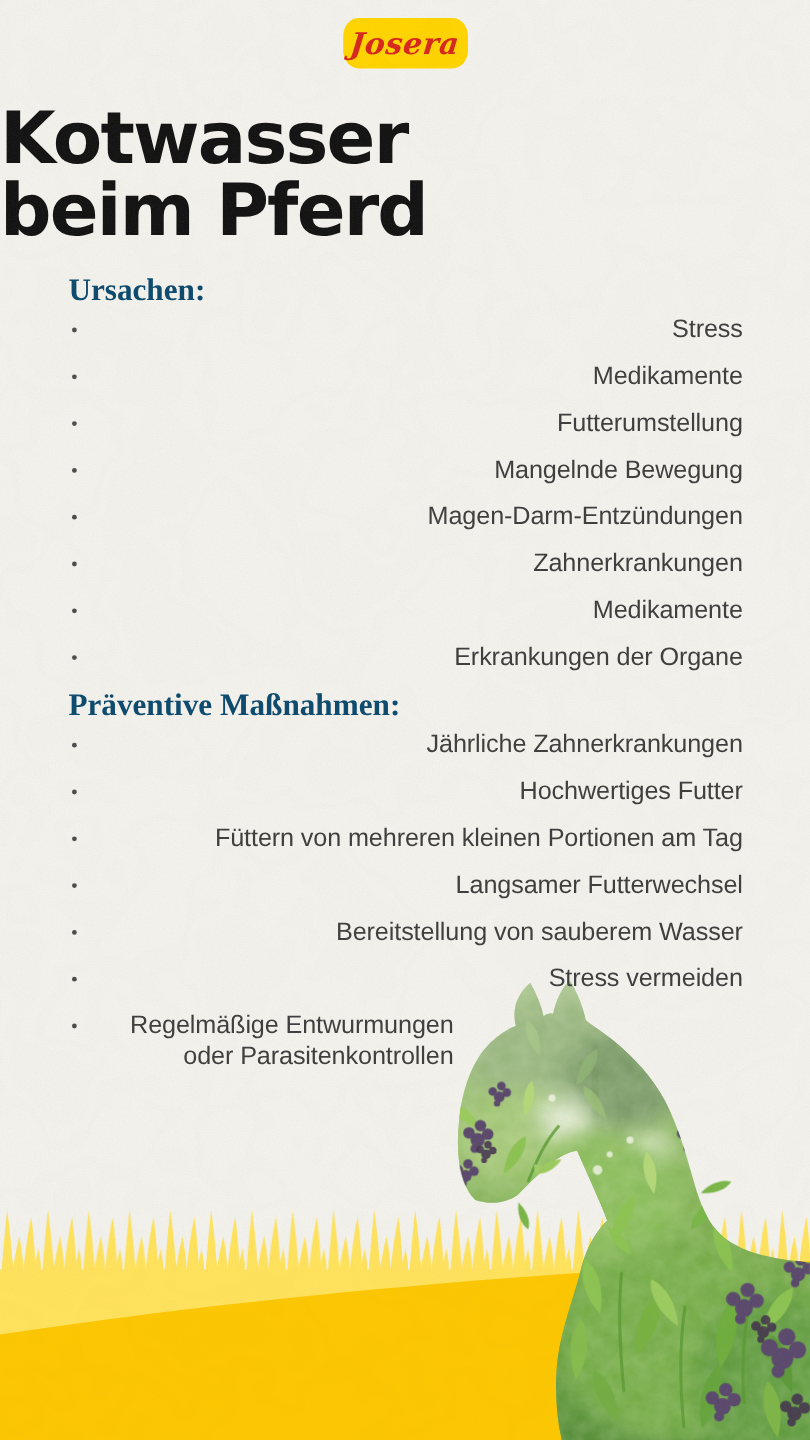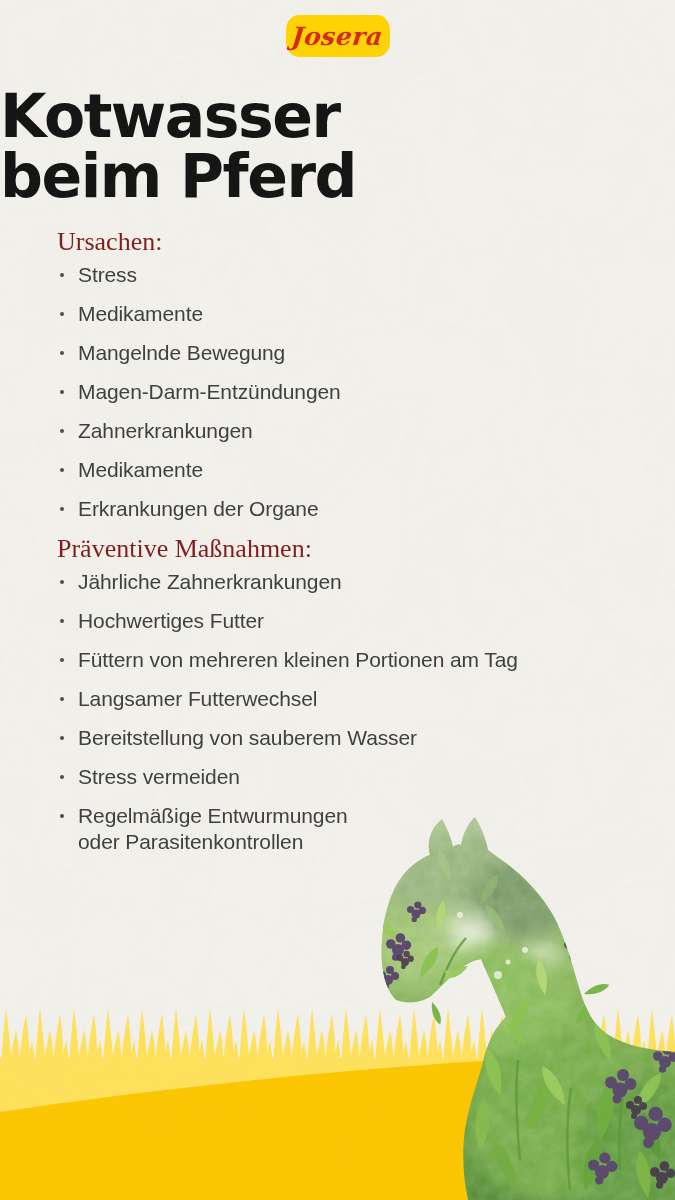--- a/index.html
+++ b/index.html
@@ -31,29 +31,30 @@
     font-family:"DejaVu Sans","Liberation Sans",sans-serif;
     font-weight:bold;font-size:60px;line-height:60px;
     letter-spacing:-1.5px;color:#141414;
   }
   .title span{display:block;}
 
   
   .content{position:absolute;top:228px;left:57px;width:562px;z-index:2;}
   .section-heading{
     font-family:"Liberation Serif","DejaVu Serif",serif;
-    font-weight:normal;font-size:26px;line-height:28px;
-    color:#7f1d1d;margin:0 0 6px 0;letter-spacing:0;
+    font-weight:bold;font-size:26px;line-height:28px;
+    color:#0c4a6e;margin:0 0 6px 0;letter-spacing:0;
   }
   .section-prevention{margin-top:6px;}
   ul{list-style:none;margin:0;padding:0;}
   li{
     position:relative;padding-left:21px;margin-bottom:13px;
     font-size:21px;line-height:26px;letter-spacing:-0.1px;
     color:var(--text-dark,#3e3e3e);
+    text-align:right;
   }
   li::before{
     content:"";position:absolute;left:3px;top:11px;width:4px;height:4px;
     border-radius:50%;background:#4c4c4c;
   }
   li.wrap2{max-width:300px;}
 
   .decor{position:absolute;inset:0;z-index:1;pointer-events:none;}
   .texture{position:absolute;inset:0;z-index:6;pointer-events:none;}
 </style>
@@ -224,20 +225,21 @@
     <span>Kotwasser</span>
     <span>beim Pferd</span>
   </h1>
 
   <div class="content">
     <div class="section section-causes">
       <h2 class="section-heading">Ursachen:</h2>
       <ul>
         <li>Stress</li>
         <li>Medikamente</li>
+        <li>Futterumstellung</li>
         <li>Mangelnde Bewegung</li>
         <li>Magen-Darm-Entzündungen</li>
         <li>Zahnerkrankungen</li>
         <li>Medikamente</li>
         <li>Erkrankungen der Organe</li>
       </ul>
     </div>
     <div class="section section-prevention">
       <h2 class="section-heading">Präventive Maßnahmen:</h2>
       <ul>

